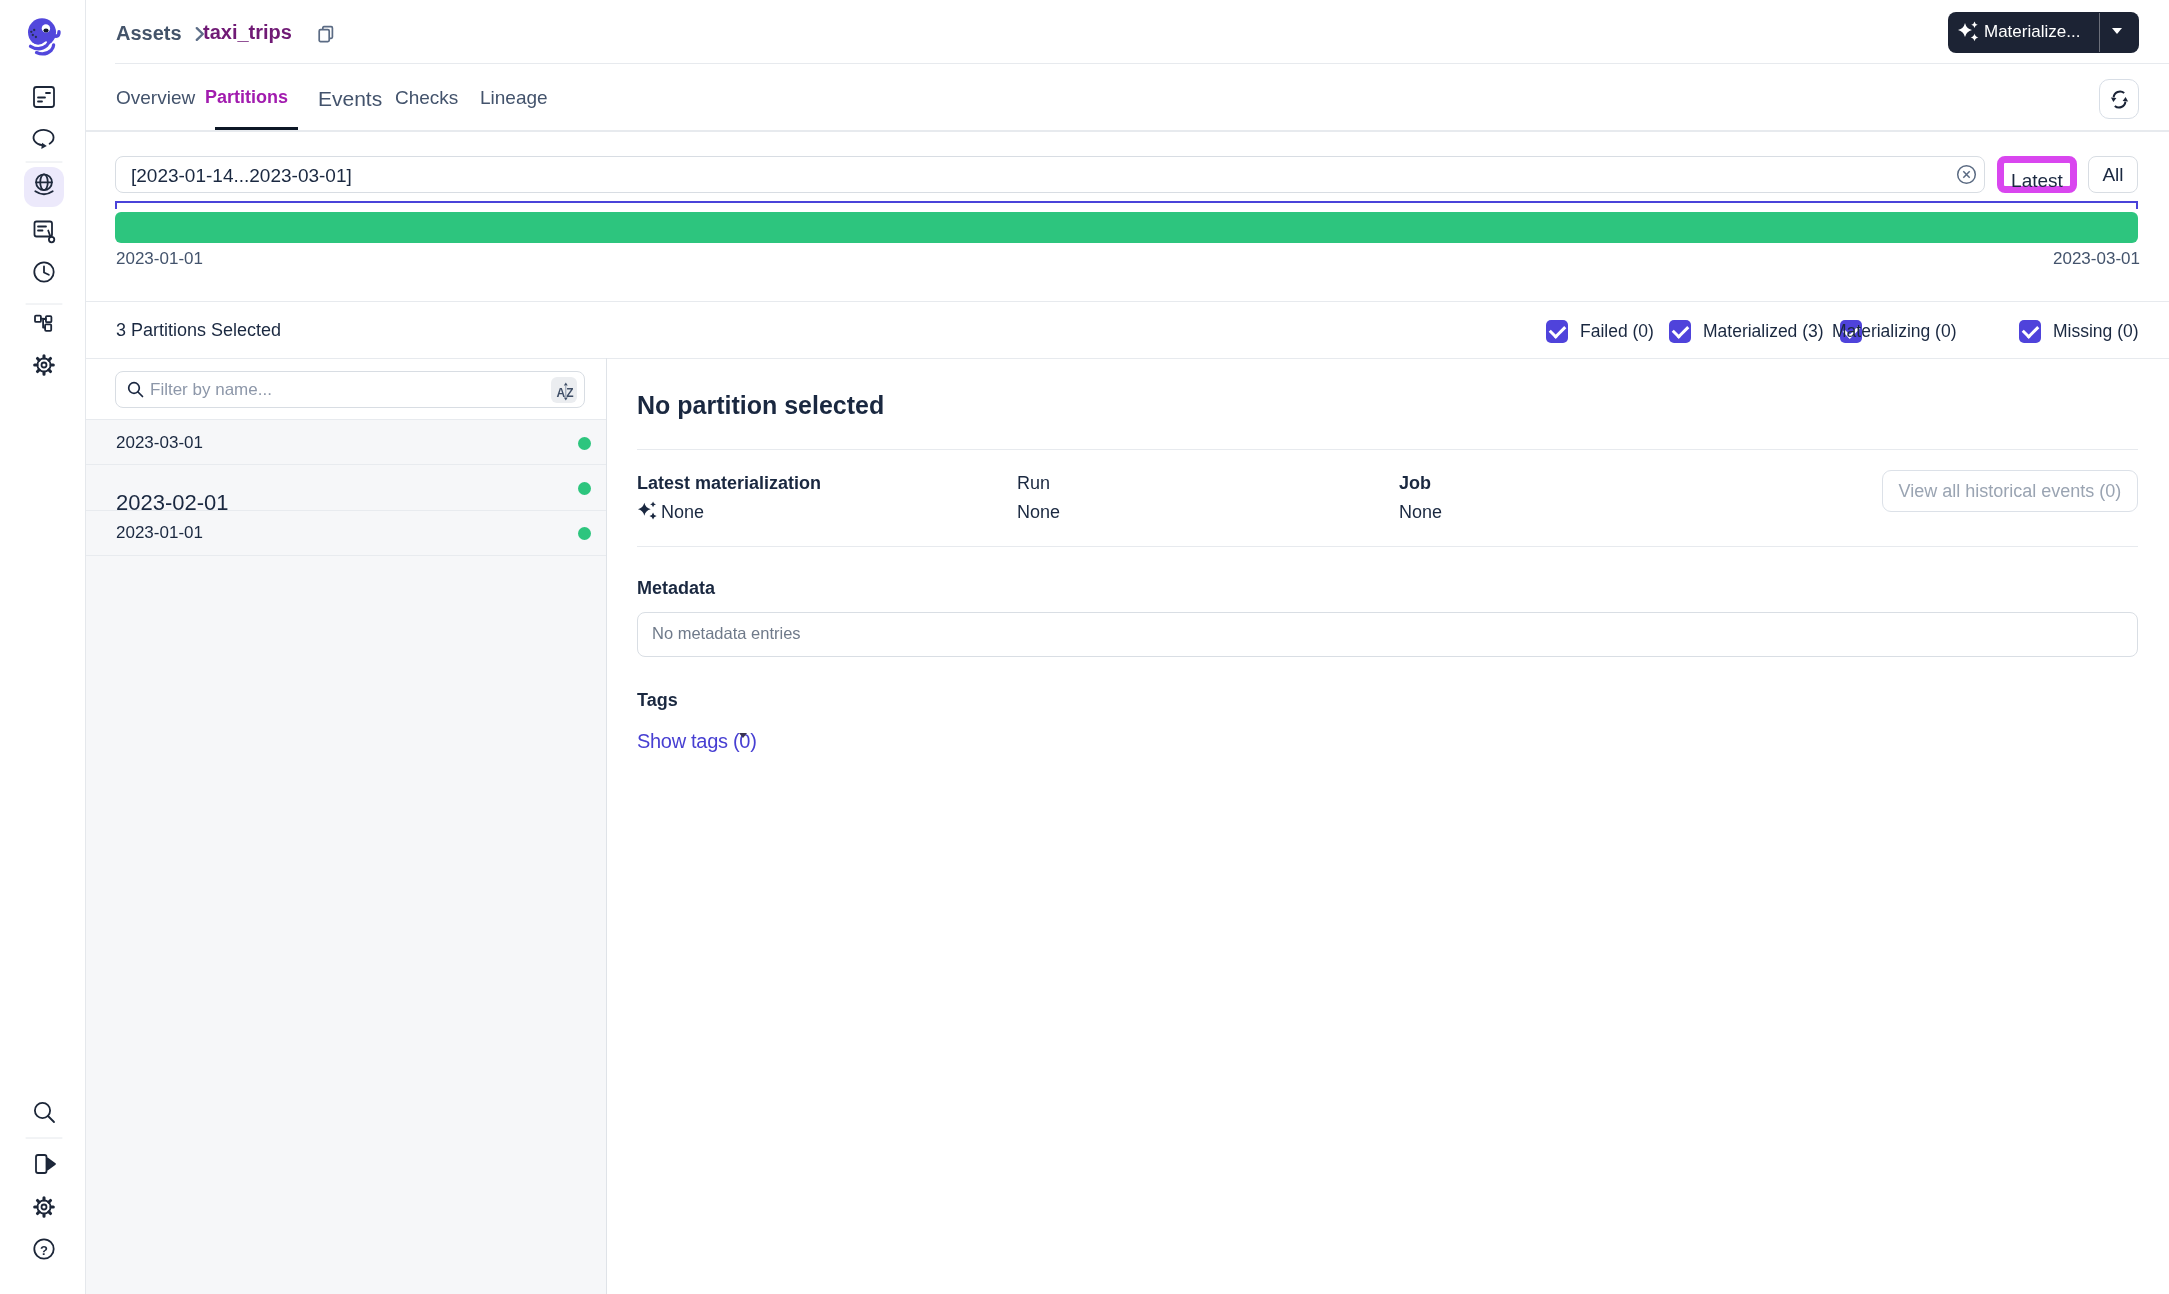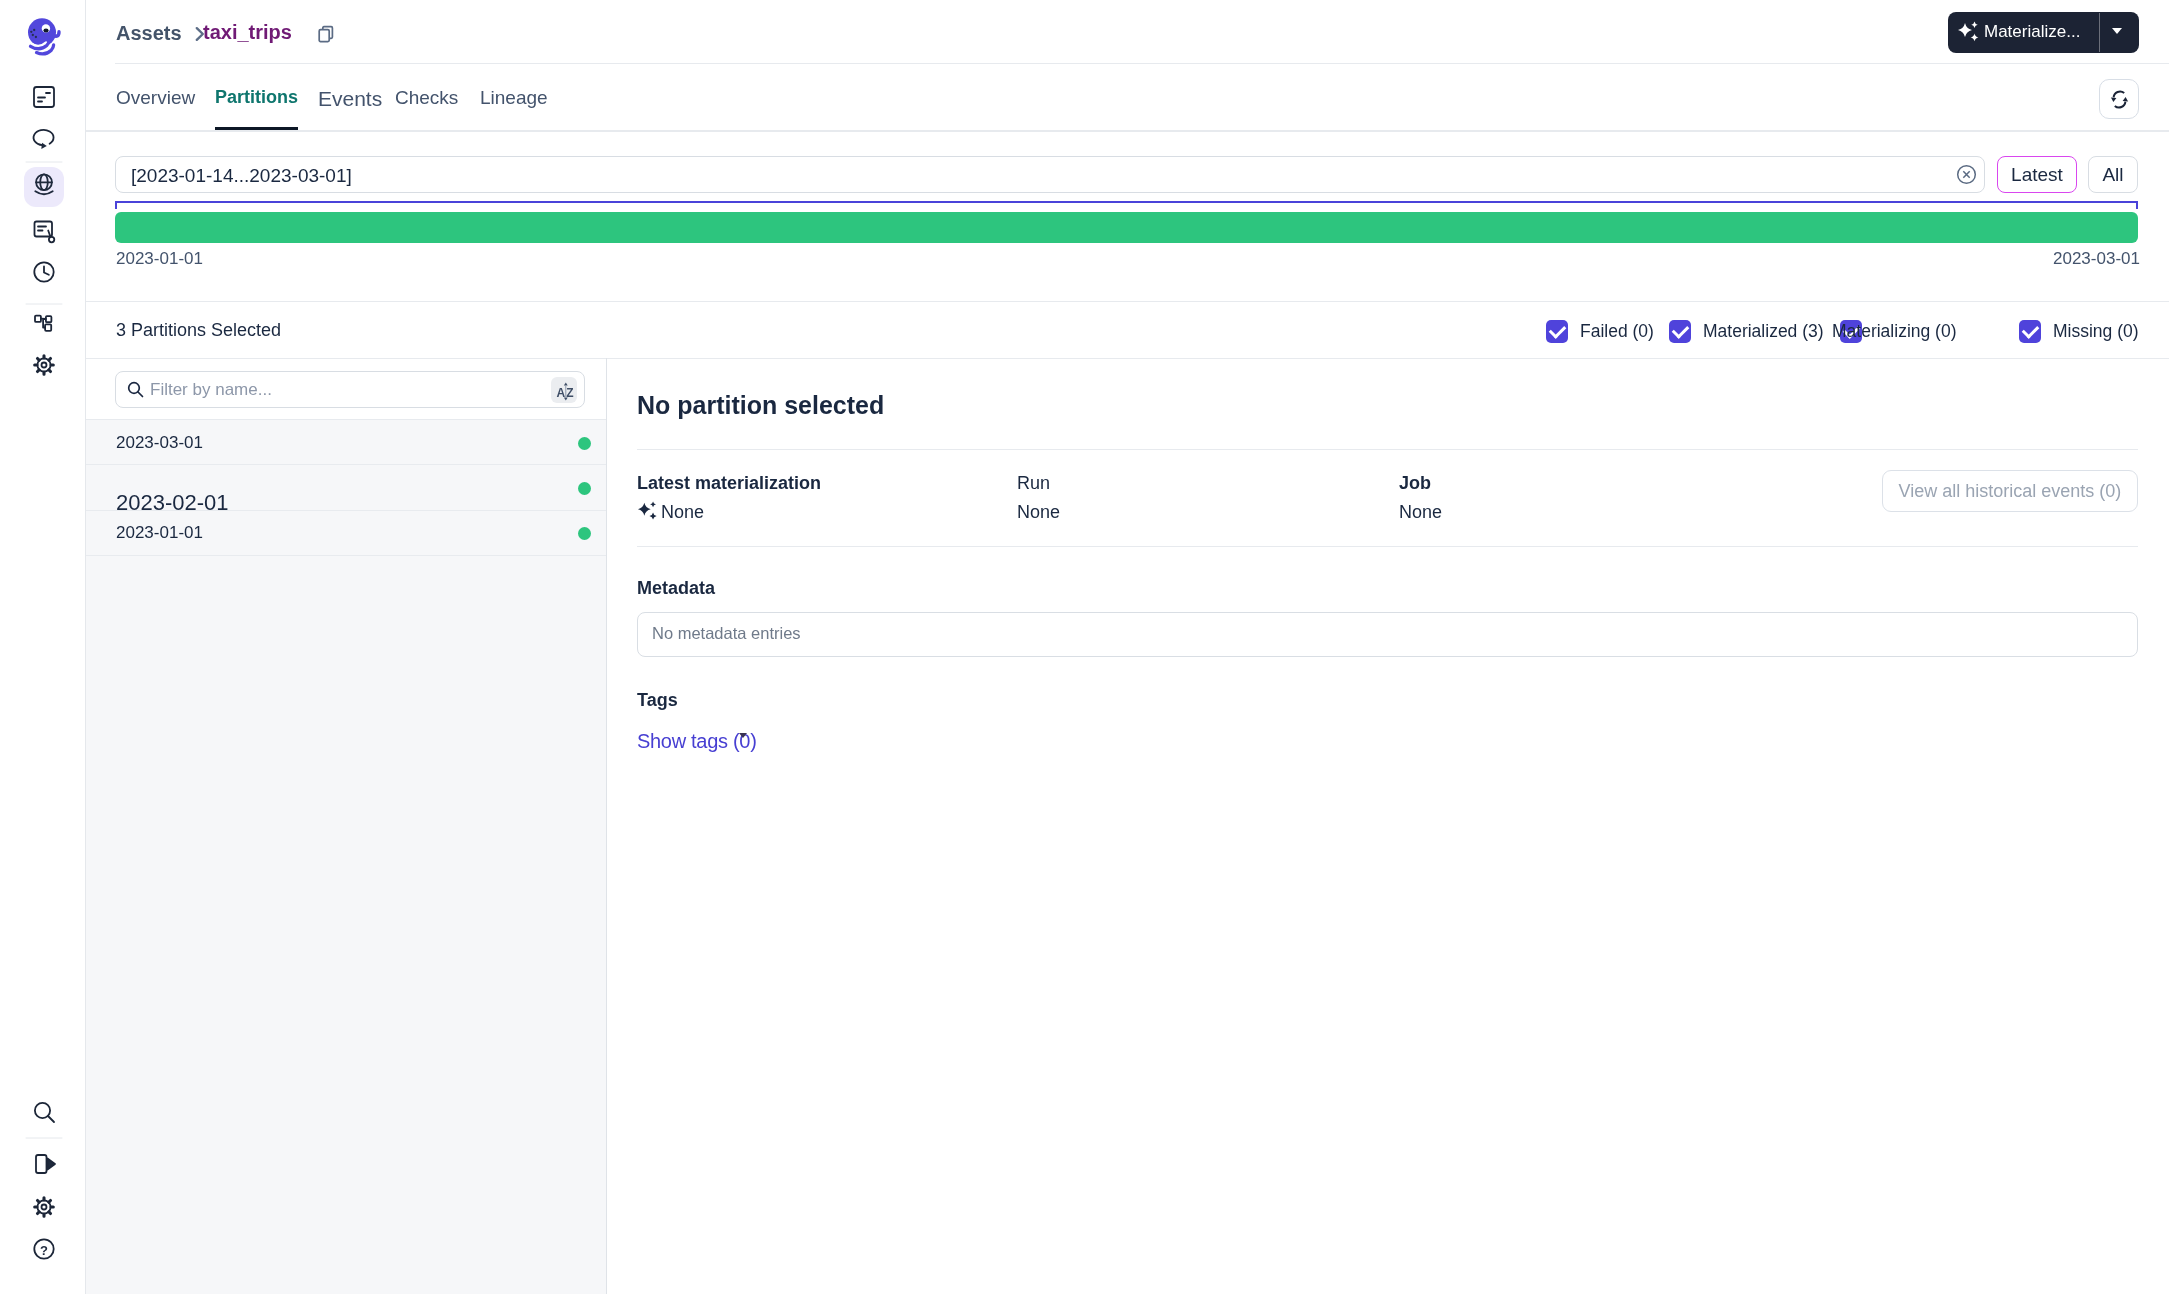--- a/index.html
+++ b/index.html
@@ -105,42 +105,42 @@
       <path d="M17.5,1.5 Q18,4.2 20.7,4.7 Q18,5.2 17.5,7.9 Q17,5.2 14.3,4.7 Q17,4.2 17.5,1.5 Z"></path>
       <path d="M17.5,13.5 Q18.1,16.8 21.4,17.4 Q18.1,18 17.5,21.3 Q16.9,18 13.6,17.4 Q16.9,16.8 17.5,13.5 Z"></path>
     </svg>
   <div class="abs" style="left:1984px;top:22px;font-size:17px;color:#fff;">Materialize...</div>
   <div class="abs" style="left:2099px;top:13px;width:1px;height:39px;background:rgba(255,255,255,0.35);"></div>
   <div class="abs" style="left:2112px;top:28px;width:0;height:0;border-left:5.5px solid transparent;border-right:5.5px solid transparent;border-top:6.5px solid #fff;"></div>
 
   <div class="hline" style="left:115px;top:63px;width:2054px;"></div>
 
   <div class="abs slate" style="left:116px;top:87px;font-size:19px;">Overview</div>
-  <div class="abs ink" style="left:215px;top:87px;font-size:18px;font-weight:bold;color:#0f766e;">Partitions</div>
+  <div class="abs ink" style="left:205px;top:87px;font-size:18px;font-weight:bold;color:#a21caf;">Partitions</div>
   <div class="abs slate" style="left:318px;top:87px;font-size:21px;">Events</div>
   <div class="abs slate" style="left:395px;top:87px;font-size:19px;">Checks</div>
   <div class="abs slate" style="left:480px;top:87px;font-size:19px;">Lineage</div>
   <div class="abs" style="left:215px;top:127px;width:83px;height:3px;background:#0D1726;"></div>
   <div class="hline" style="left:86px;top:130px;width:2083px;height:1.5px;"></div>
 
   <div class="abs" style="left:2099px;top:79px;width:40px;height:40px;border:1px solid #D8DEE6;border-radius:10px;"></div>
   <svg class="abs" style="left:2109px;top:89px;" width="21" height="21" viewBox="0 0 21 21" fill="none">
       <path d="M15.2,4.1 A 6.4,6.4 0 0 0 4.6,8.4" stroke="#1B2437" stroke-width="2"></path>
       <path d="M5.8,16.9 A 6.4,6.4 0 0 0 16.4,12.6" stroke="#1B2437" stroke-width="2"></path>
       <path d="M1.9,8.4 L7.4,8.9 L4.4,12.9 Z" fill="#1B2437"></path>
       <path d="M19.1,12.6 L13.6,12.1 L16.6,8.1 Z" fill="#1B2437"></path>
     </svg>
 
   <div class="abs" style="left:115px;top:156px;width:1870px;height:37px;border:1px solid #D8DDE3;border-radius:8px;"></div>
   <div class="abs ink" style="left:131px;top:165px;font-size:19px;">[2023-01-14...2023-03-01]</div>
   <svg class="abs" style="left:1956px;top:164px;" width="21" height="21" viewBox="0 0 21 21" fill="none" stroke="#5A6A82" stroke-width="1.5">
       <circle cx="10.5" cy="10.5" r="8.8"></circle>
       <path d="M7.3,7.3 L13.7,13.7 M13.7,7.3 L7.3,13.7"></path>
     </svg>
-  <div class="abs ink" style="left:1997px;top:156px;width:80px;height:37px;border:1px solid #d946ef;border-radius:8px;font-size:19px;line-height:35px;text-align:center;">Latest</div>
+  <div class="abs ink" style="left:1997px;top:156px;width:80px;height:37px;border:7px solid #d946ef;border-radius:8px;font-size:19px;line-height:35px;text-align:center;">Latest</div>
   <div class="abs ink" style="left:2088px;top:156px;width:50px;height:37px;border:1px solid #D8DDE3;border-radius:8px;font-size:19px;line-height:35px;text-align:center;">All</div>
 
   <div class="abs" style="left:115px;top:201px;width:2023px;height:2px;background:#4A43D9;"></div>
   <div class="abs" style="left:115px;top:201px;width:2px;height:8px;background:#4A43D9;"></div>
   <div class="abs" style="left:2136px;top:201px;width:2px;height:8px;background:#4A43D9;"></div>
 
   <div class="abs" style="left:115px;top:212px;width:2023px;height:31px;background:#2DC57E;border-radius:6px;"></div>
   <div class="abs slate" style="left:116px;top:249px;font-size:17px;">2023-01-01</div>
   <div class="abs slate" style="left:2053px;top:249px;font-size:17px;">2023-03-01</div>
 

